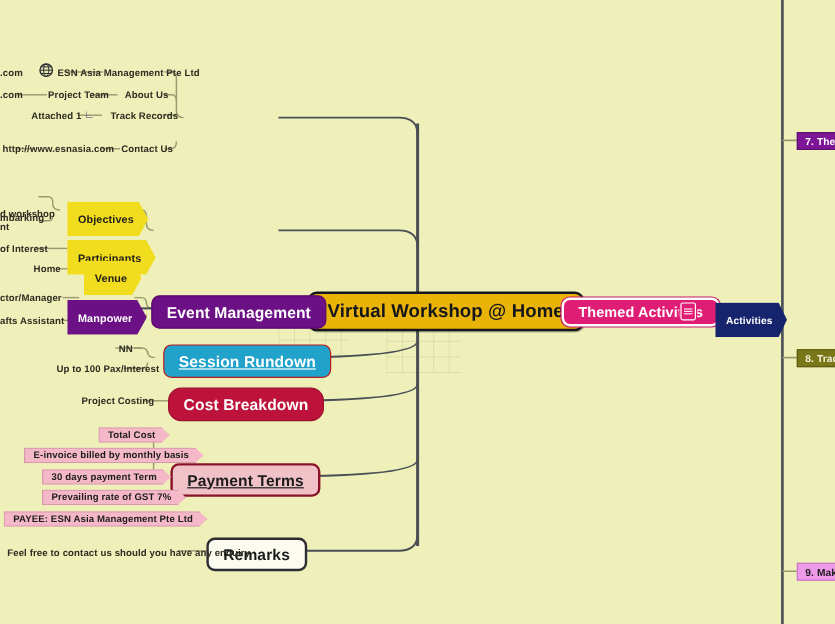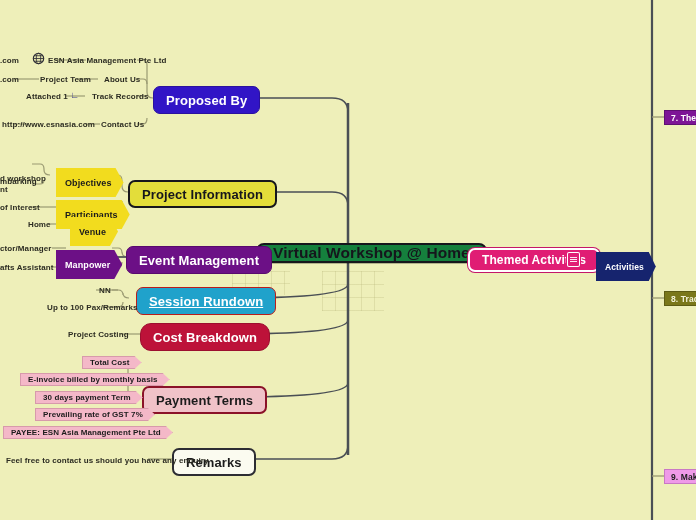--- a/index.html
+++ b/index.html
@@ -30,25 +30,25 @@
   }
   
   .n-main{
     font-weight:bold;
     border-radius:7px;
     padding:0 12px;
     height:28px;
     font-size:13px;
   }
   .n-center{
-    background:#15803d;
+    background:#eab308;
     color:#15161c;
     border:2px solid #16161c;
     border-radius:8px;
-    height:20px;
+    height:33px;
     font-size:15.5px;
     font-weight:bold;
     padding:0 15px;
     box-shadow:1px 1px 0 rgba(0,0,0,.25);
   }
   .n-proposed{background:#3115c6;color:#fff;border:1px solid #2a119f;}
   .n-projinfo{background:#e3dd3a;color:#16161c;border:2px solid #16161c;}
   .n-event{background:#6c1086;color:#fff;border:1px solid #58096e;}
   .n-session{background:#20a2cb;color:#fff;border:1px solid #b91c1c;text-decoration:underline;}
   .n-cost{background:#bd1239;color:#fff;border:1px solid #9c0f2f;}
@@ -202,31 +202,29 @@
       <path d="M117,432 L123,432 Q128,432 128,427"></path>
     </g>
 
     <g fill="none" stroke="#9a9a72" stroke-width="1.2">
       <path d="M148,459 L172,459"></path>
     </g>
   </svg>
 
   <div class="node n-center" style="left:256px;top:243px;">Virtual Workshop @ Home</div>
 
-  <div class="node n-main n-proposed" style="left:153px;top:86px;">Proposed By</div>
-
-  <div class="node n-main n-projinfo" style="left:128px;top:180px;">Project Information</div>
+
 
   <div class="node n-main n-event" style="left:126px;top:246px;">Event Management</div>
 
   <div class="node n-main n-session" style="left:136px;top:287px;">Session Rundown</div>
 
   <div class="node n-main n-cost" style="left:140px;top:323px;border-radius:11px;">Cost Breakdown</div>
 
-  <div class="node n-main n-payment" style="left:142px;top:386px;">Payment Terms</div>
+  <div class="node n-main n-payment" style="left:142px;top:386px;text-decoration:underline;">Payment Terms</div>
 
   <div class="node n-main n-remarks" style="left:172px;top:448px;">Remarks</div>
 
   <div class="node n-arrow a-yellow" style="left:56px;top:168px;">Objectives</div>
 
   <div class="node n-arrow a-yellow" style="left:56px;top:200px;">Participants</div>
 
   <div class="node n-arrow a-yellow" style="left:70px;top:217px;">Venue</div>
 
   <div class="node n-arrow a-manpower" style="left:56px;top:250px;">Manpower</div>
@@ -260,21 +258,21 @@
   <div class="leaf" style="left:0px;top:160px;margin-top:14px;">d workshop</div>
   <div class="leaf" style="left:0px;top:177px;">mbarking</div>
   <div class="leaf" style="left:0px;top:185px;">nt</div>
   <div class="leaf" style="left:0px;top:203px;">of Interest</div>
   <div class="leaf" style="left:28px;top:220px;">Home</div>
 
   <div class="leaf" style="left:0px;top:244px;">ctor/Manager</div>
   <div class="leaf" style="left:0px;top:263px;">afts Assistant</div>
 
   <div class="leaf" style="left:99px;top:286px;">NN</div>
-  <div class="leaf" style="left:47px;top:303px;">Up to 100 Pax/Remarks</div>
+  <div class="leaf" style="left:47px;top:303px;">Up to 100 Pax/Interest</div>
 
   <div class="leaf" style="left:68px;top:330px;">Project Costing</div>
 
   <div class="leaf" style="left:6px;top:456px;">Feel free to contact us should you have any enquiry</div>
 
   <div class="node n-main n-themed" style="left:468px;top:248px;height:24px;font-size:12px;">Themed Activities</div>
 
   <div class="note-icon" style="left:568px;top:253px;">
     <i></i>
       <i></i>

